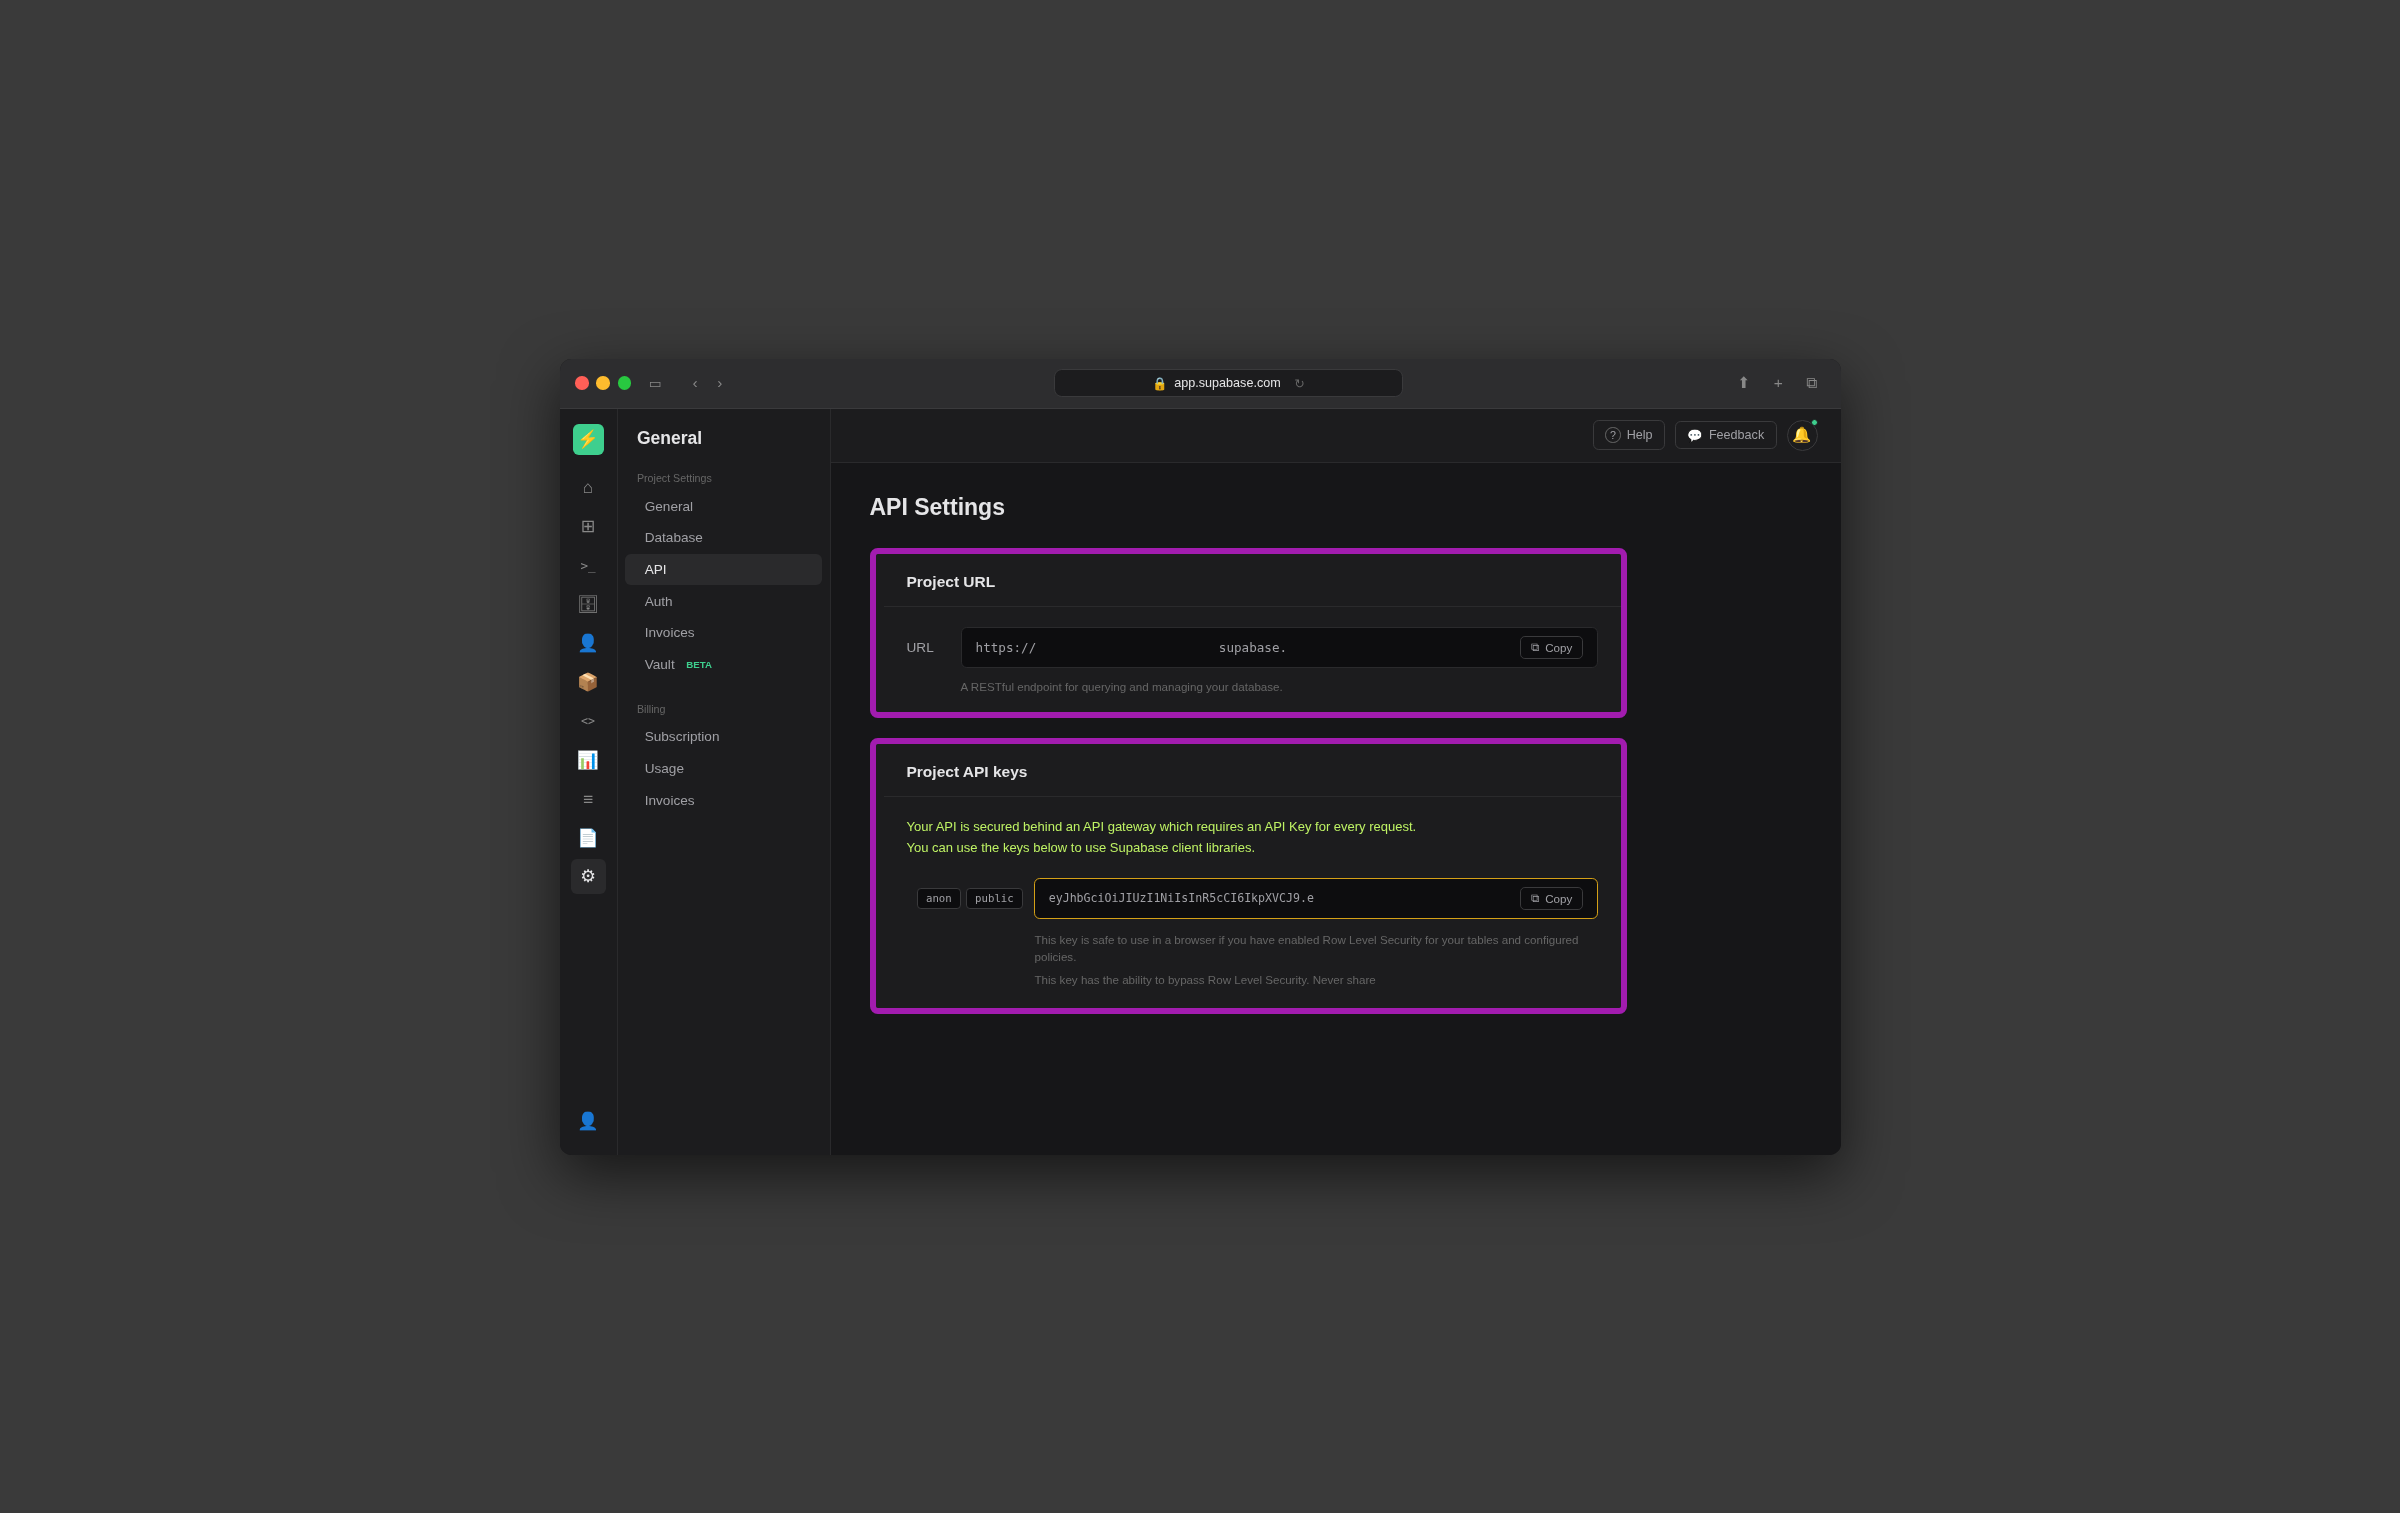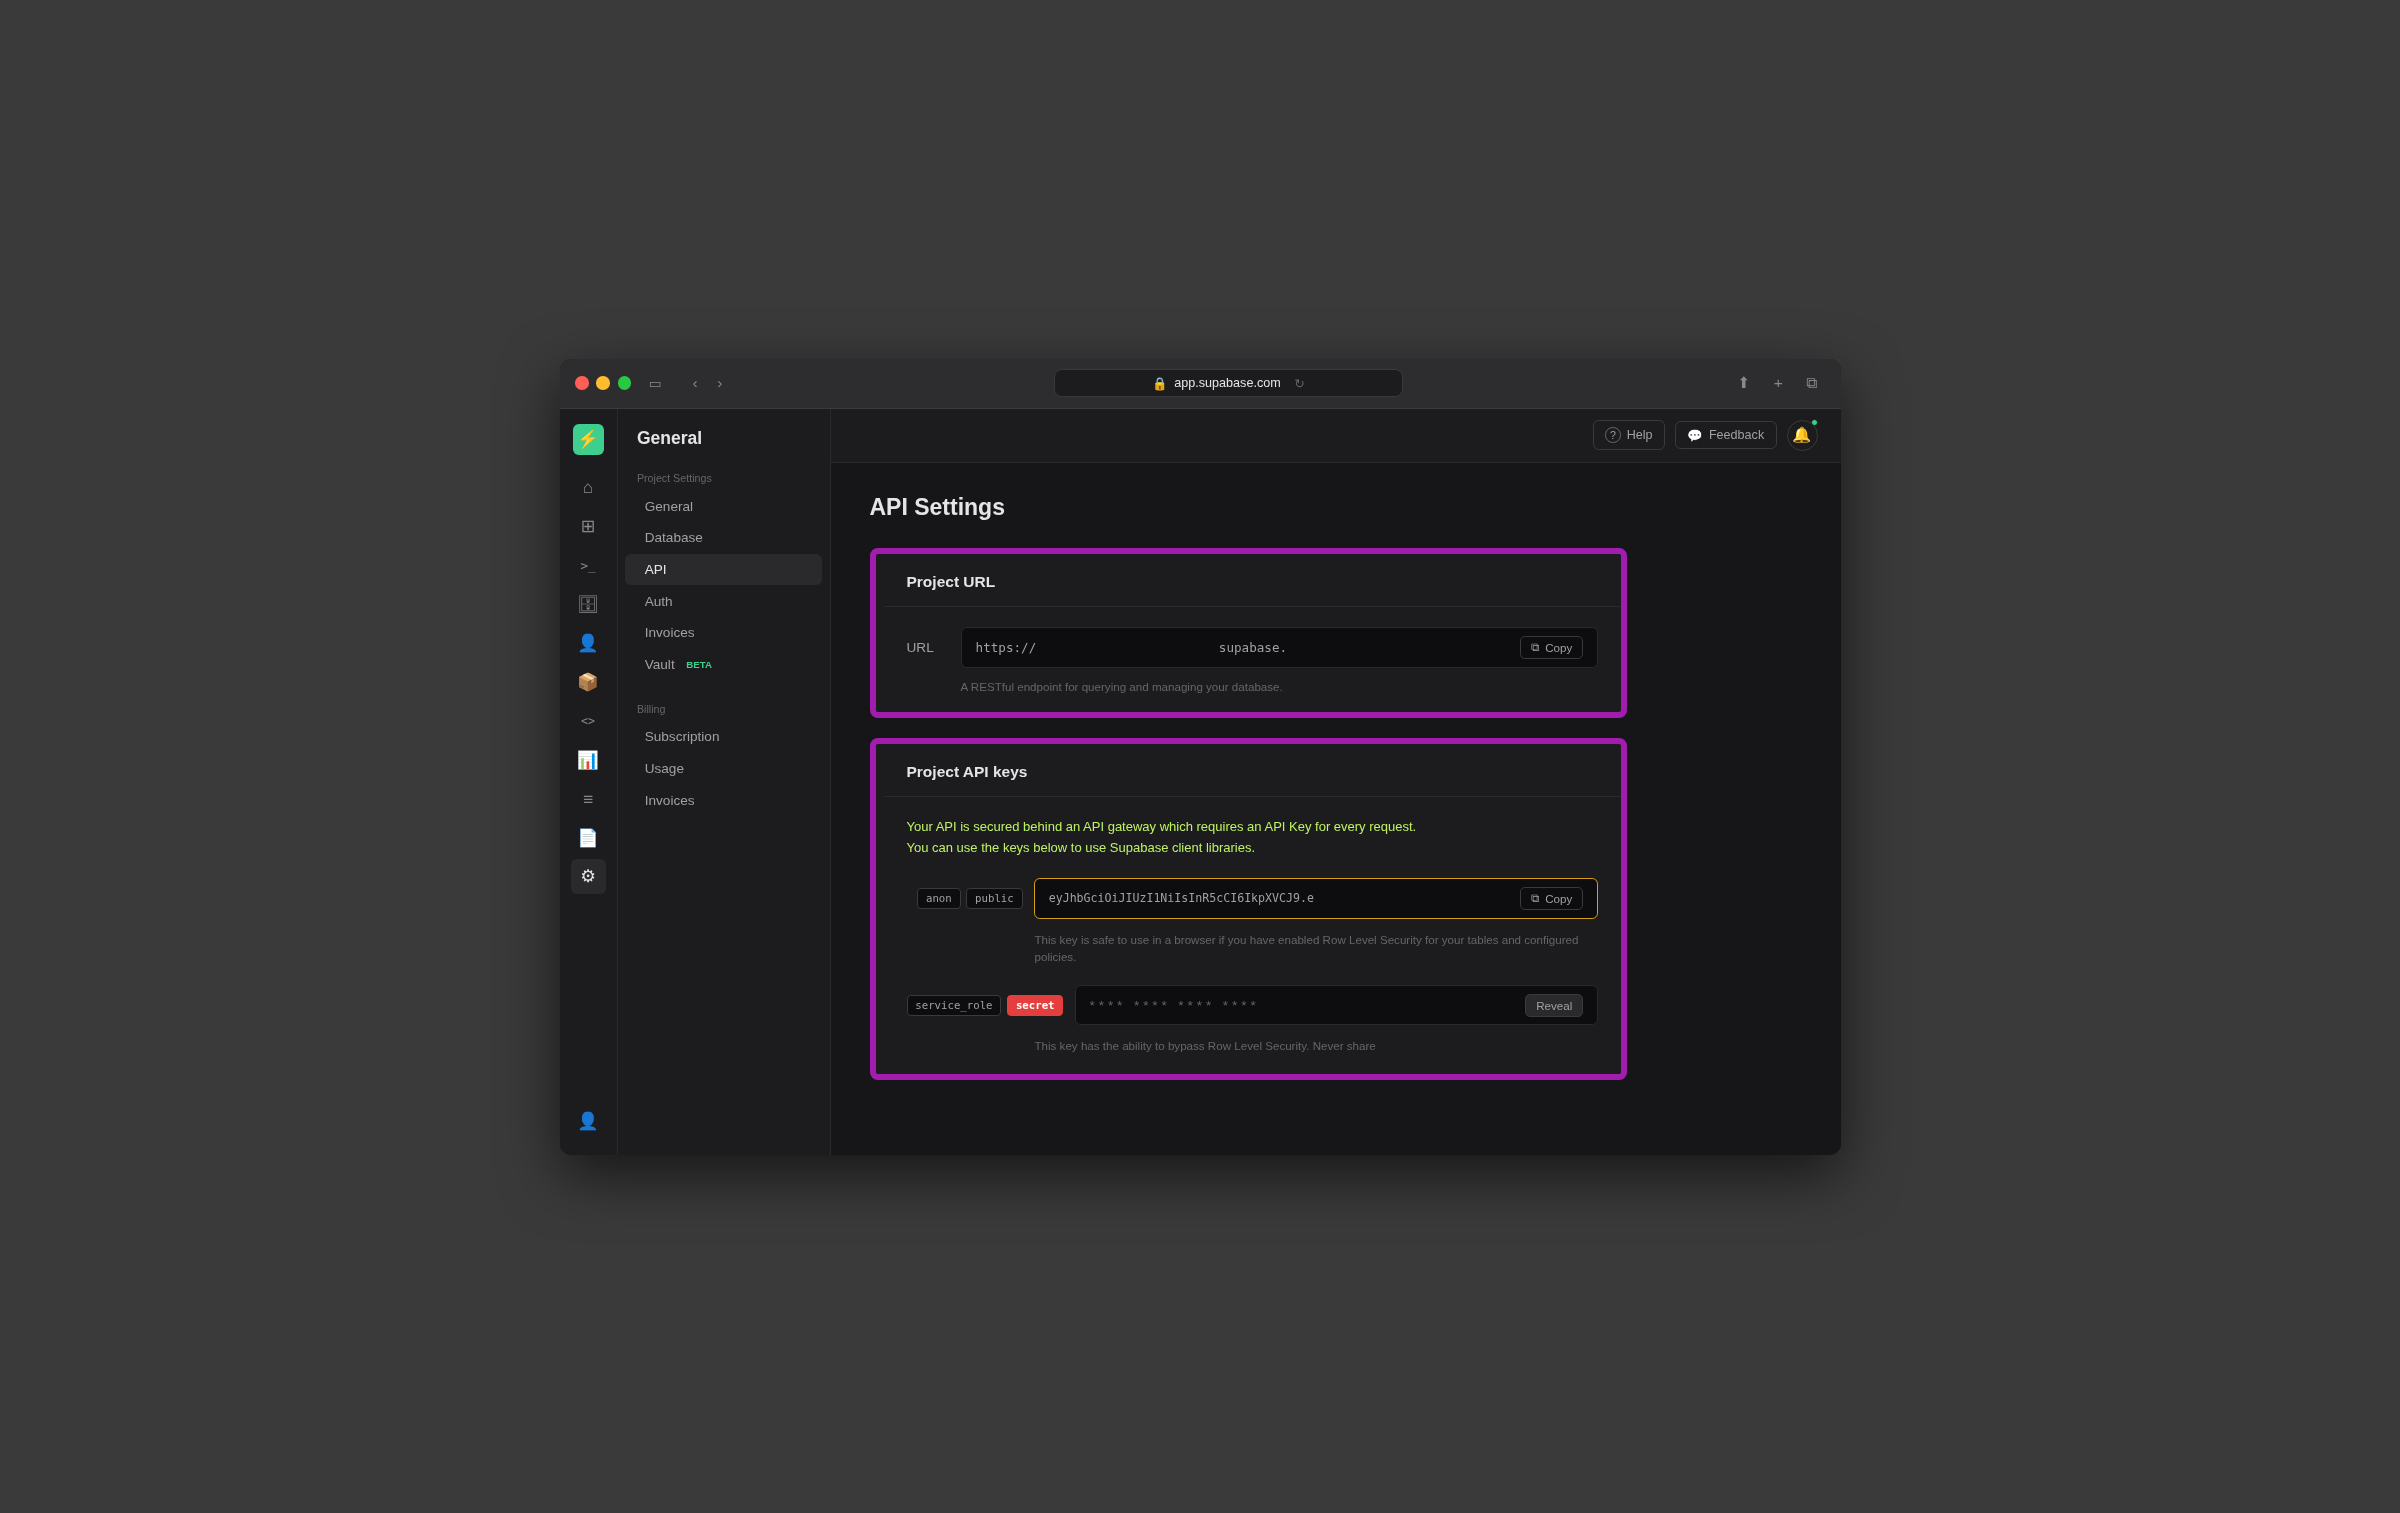--- a/index.html
+++ b/index.html
@@ -612,32 +612,20 @@
               <div class="key-field">
                 <span class="key-text">eyJhbGciOiJIUzI1NiIsInR5cCI6IkpXVCJ9.e</span>
                 <button class="copy-btn">
                   <span>⧉</span>
                   <span>Copy</span>
                 </button>
               </div>
             </div>
             <div class="key-hint">This key is safe to use in a browser if you have enabled Row Level Security for your tables and configured policies.</div>
 
-            <div class="api-key-row" style="margin-top: 19.4px;">
-              <div class="key-tags">
-                <span class="tag">service_role</span>
-                <span class="tag tag-secret">secret</span>
-              </div>
-              <div class="key-field-normal">
-                <span class="key-masked">**** **** **** ****</span>
-                <button class="reveal-btn">
-                  <span>Reveal</span>
-                </button>
-              </div>
-            </div>
             <div class="key-hint">This key has the ability to bypass Row Level Security. Never share</div>
 
           </div>
         </div>
 
       </div>
 
     </div>
 
   </div>

